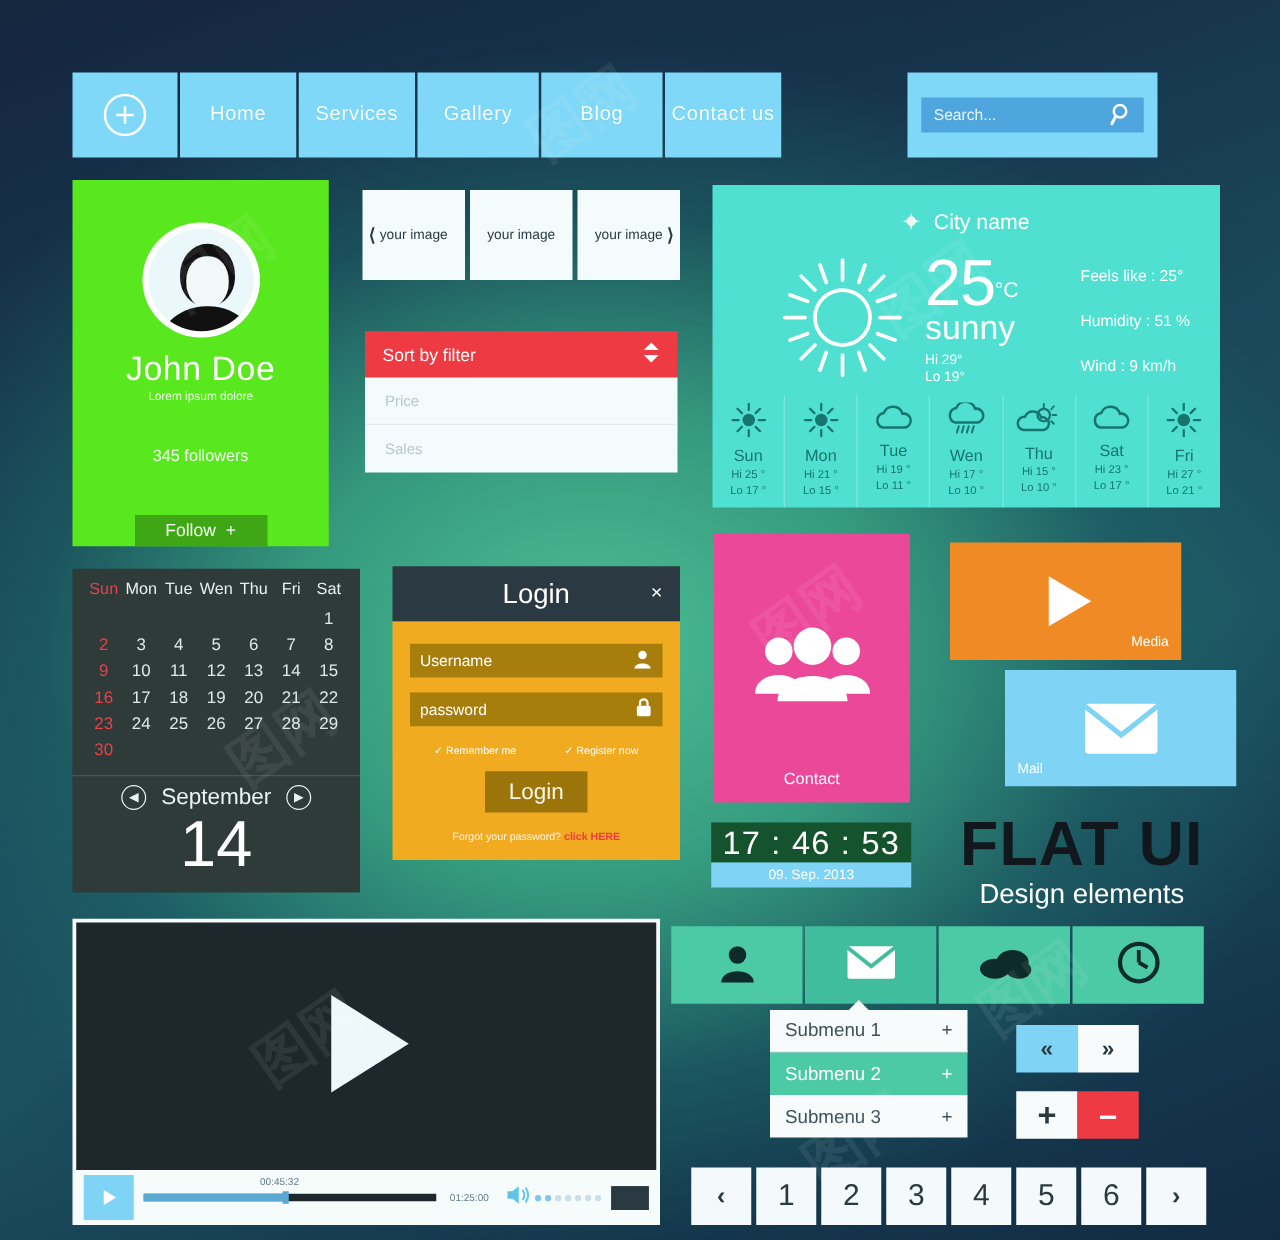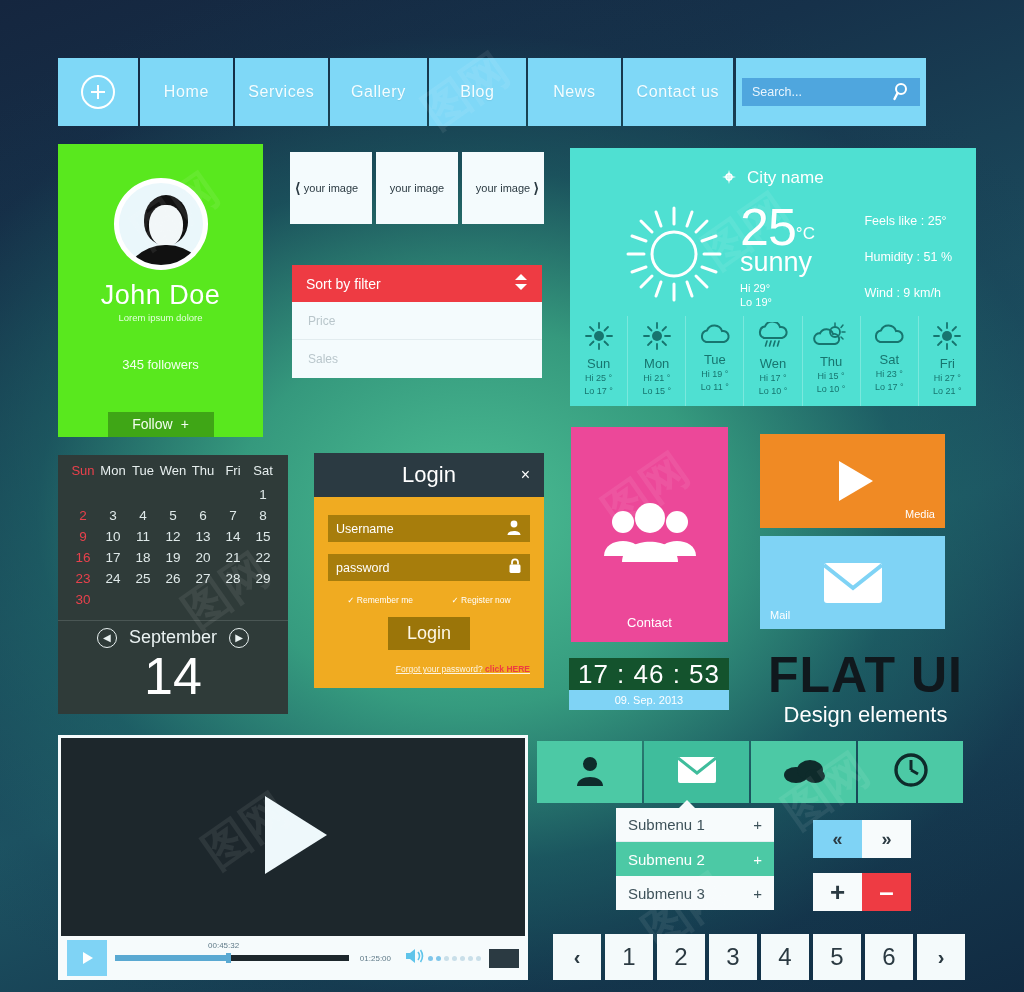--- a/index.html
+++ b/index.html
@@ -163,39 +163,39 @@
     background: #a77d0c; height: 27px; display: flex; align-items: center;
     padding: 0 8px; color: #fff; font-size: 12.5px; margin-bottom: 12px;
     justify-content: space-between;
   }
   .lchecks { display: flex; justify-content: space-around; margin-top: 14px; font-size: 8.5px; color: #fff; }
   .login-btn {
     margin: 12px auto 0; width: 82px; height: 33px; background: #9b7509;
     color: #fdf7e6; display: flex; align-items: center; justify-content: center;
     font-size: 18px; font-weight: 300;
   }
-  .lforgot { text-align: right; margin-top: 14px; font-size: 8.5px; color: #fdf4e3; text-decoration: underline; }
+  .lforgot { text-align: center; margin-top: 14px; font-size: 8.5px; color: #fdf4e3; }
   .lforgot .hl { color: #ee3b43; font-weight: bold; }
 
   
   .contact {
     position: absolute; left: 571px; top: 427px; width: 157px; height: 215px;
     background: #ec4899; display: flex; flex-direction: column;
     align-items: center; justify-content: center; color: #fff;
   }
   .contact .lbl { position: absolute; bottom: 12px; font-size: 13px; }
 
   
   .media {
     position: absolute; left: 760px; top: 434px; width: 185px; height: 94px;
     background: #f08a24; color: #fff;
   }
   .media .lbl { position: absolute; right: 10px; bottom: 8px; font-size: 11px; }
   .mail {
-    position: absolute; left: 760px; top: 536px; width: 185px; height: 93px;
+    position: absolute; left: 804px; top: 536px; width: 185px; height: 93px;
     background: #7fd3f5; color: #fff;
   }
   .mail .lbl { position: absolute; left: 10px; bottom: 8px; font-size: 11px; }
   .tile-center { position: absolute; inset: 0; display: flex; align-items: center; justify-content: center; }
 
   
   .clock { position: absolute; left: 569px; top: 658px; width: 160px; }
   .clock-time {
     background: #14532d; color: #fff; height: 32px; display: flex;
     align-items: center; justify-content: center; font-size: 26px; letter-spacing: 1px;
@@ -280,21 +280,20 @@
 
 <div class="navbar">
   <div class="nav-plus">
     <div class="plus-circle"></div>
   </div>
   <div class="nav-items">
     <div class="nav-item">Home</div>
     <div class="nav-item">Services</div>
     <div class="nav-item">Gallery</div>
     <div class="nav-item">Blog</div>
-    <div class="nav-item">News</div>
     <div class="nav-item">Contact us</div>
   </div>
   <div class="nav-search">
     <div class="search-box">
       <span class="ph">Search...</span>
       <span class="search-icon">
         <svg width="18" height="20" viewBox="0 0 18 20">
             <circle cx="8" cy="7" r="5" fill="none" stroke="#fff" stroke-width="2"></circle>
             <line x1="4.5" y1="11" x2="1.5" y2="17" stroke="#fff" stroke-width="2.4" stroke-linecap="round"></line>
           </svg>

